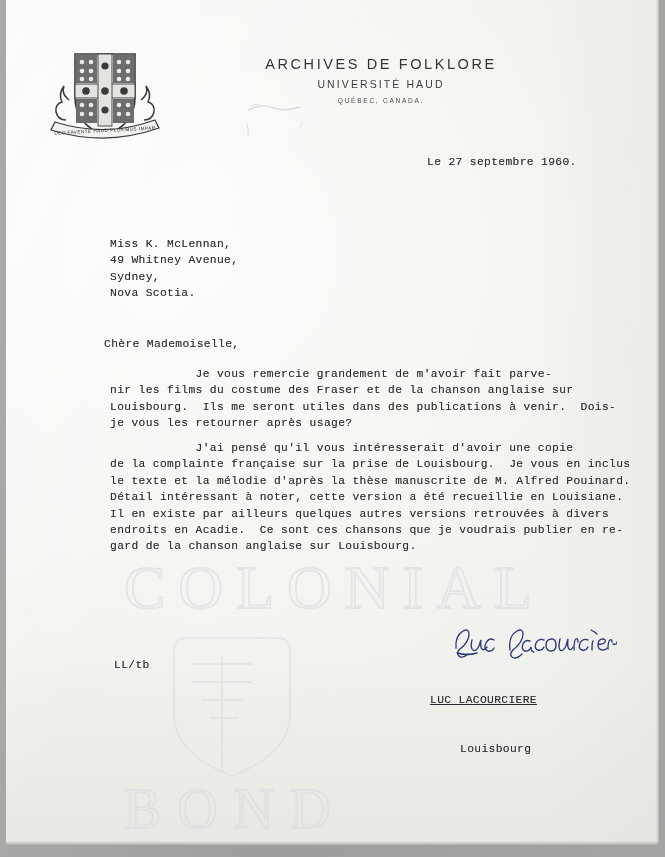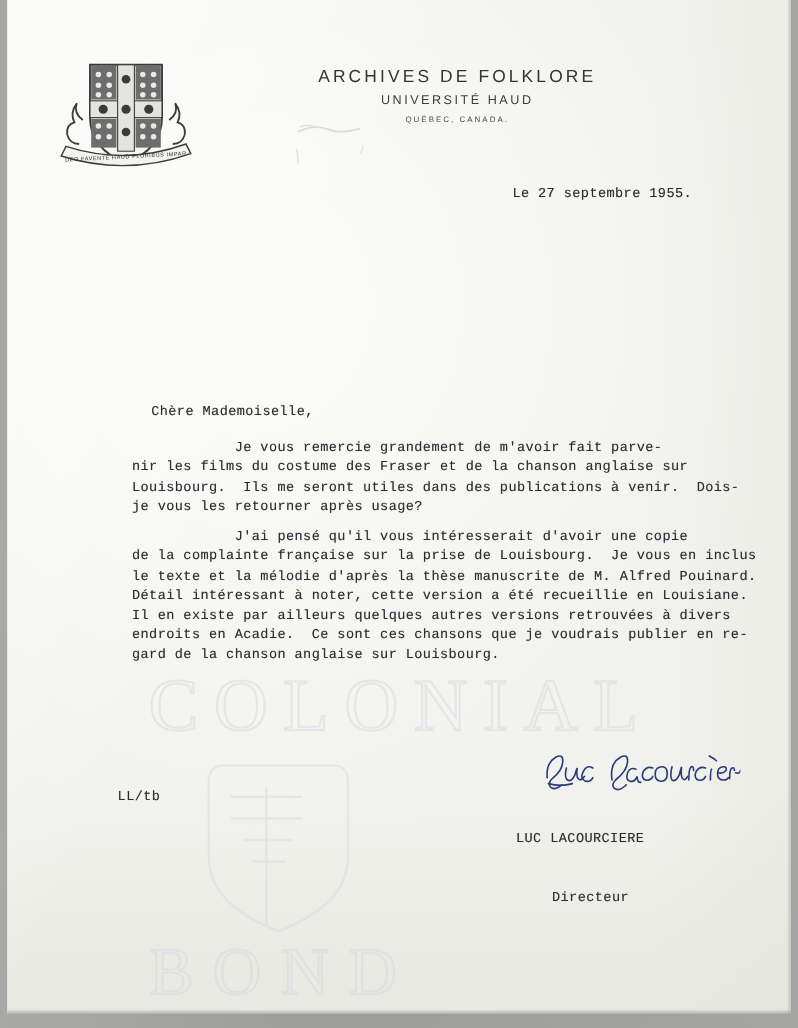--- a/index.html
+++ b/index.html
@@ -129,29 +129,29 @@
     font-size: 11.3px;
     line-height: 16.4px;
     color: #2d2d33;
     white-space: pre;
     letter-spacing: 0.35px;
     text-shadow: 0 0 0.6px rgba(60,60,70,0.45);
   }
 
   .date-line   { left: 421px; top: 154px; }
   .address     { left: 104px; top: 236px; }
-  .salutation  { left: 120px; top: 336px; }
+  .salutation  { left: 98px; top: 336px; }
   .para1       { left: 104px; top: 366px; }
   .para2       { left: 104px; top: 440px; }
   .para3       { left: 104px; top: 547px; }
-  .initials    { left: 92px; top: 657px; }
+  .initials    { left: 108px; top: 657px; }
   .sigblock    { left: 424px; top: 659px; }
 
   .sigblock .typed-line { display: block; }
-  .sig-name  { letter-spacing: 0.35px; }
+  .sig-name  { letter-spacing: 0.35px; text-decoration: underline; }
   .sig-title { padding-left: 30px; }
 
   
   .signature {
     position: absolute;
     left: 446px;
     top: 618px;
     width: 165px;
     height: 42px;
   }
@@ -234,22 +234,26 @@
       </div>
 
       <svg class="pencil-smudge" style="left:236px; top:98px;" width="110" height="40" viewBox="0 0 110 40">
         <path d="M6 12 q14 -7 26 -2 q10 4 26 -1" stroke="#9a9a9a" stroke-width="1.4" fill="none"></path>
         <path d="M8 8 q6 -3 13 0" stroke="#a5a5a5" stroke-width="1.1" fill="none"></path>
         <path d="M5 26 q2 9 1 12" stroke="#a8a8a8" stroke-width="1.2" fill="none"></path>
         <path d="M58 30 q3 -4 2 -7" stroke="#b0b0b0" stroke-width="1" fill="none"></path>
       </svg>
     </div>
 
-    <div class="typed date-line">Le 27 septembre 1955.</div>
-
+    <div class="typed date-line">Le 27 septembre 1960.</div>
+
+    <div class="typed address">Miss K. McLennan,
+49 Whitney Avenue,
+Sydney,
+Nova Scotia.</div>
 
     <div class="typed salutation">Chère Mademoiselle,</div>
 
     <div class="typed para1">            Je vous remercie grandement de m'avoir fait parve-
 nir les films du costume des Fraser et de la chanson anglaise sur
 Louisbourg.  Ils me seront utiles dans des publications à venir.  Dois-
 je vous les retourner après usage?</div>
 
     <div class="typed para2">            J'ai pensé qu'il vous intéresserait d'avoir une copie
 de la complainte française sur la prise de Louisbourg.  Je vous en inclus
@@ -284,19 +288,19 @@
         <path d="M161 26 q4 1 4 -2"></path>
 
         <path d="M139 12 q4 2 6 4"></path>
 
         <path d="M5 35 q10 3 20 0"></path>
       </g>
     </svg>
 
     <div class="typed sigblock">
       <span class="typed-line sig-name">LUC LACOURCIERE</span>
-      <span class="typed-line sig-title">Directeur</span>
+      <span class="typed-line sig-title">Louisbourg</span>
     </div>
 
     <div class="sheet-edge-r"></div>
     <div class="sheet-edge-b"></div>
   </div>
 </div>
 
 </body></html>

